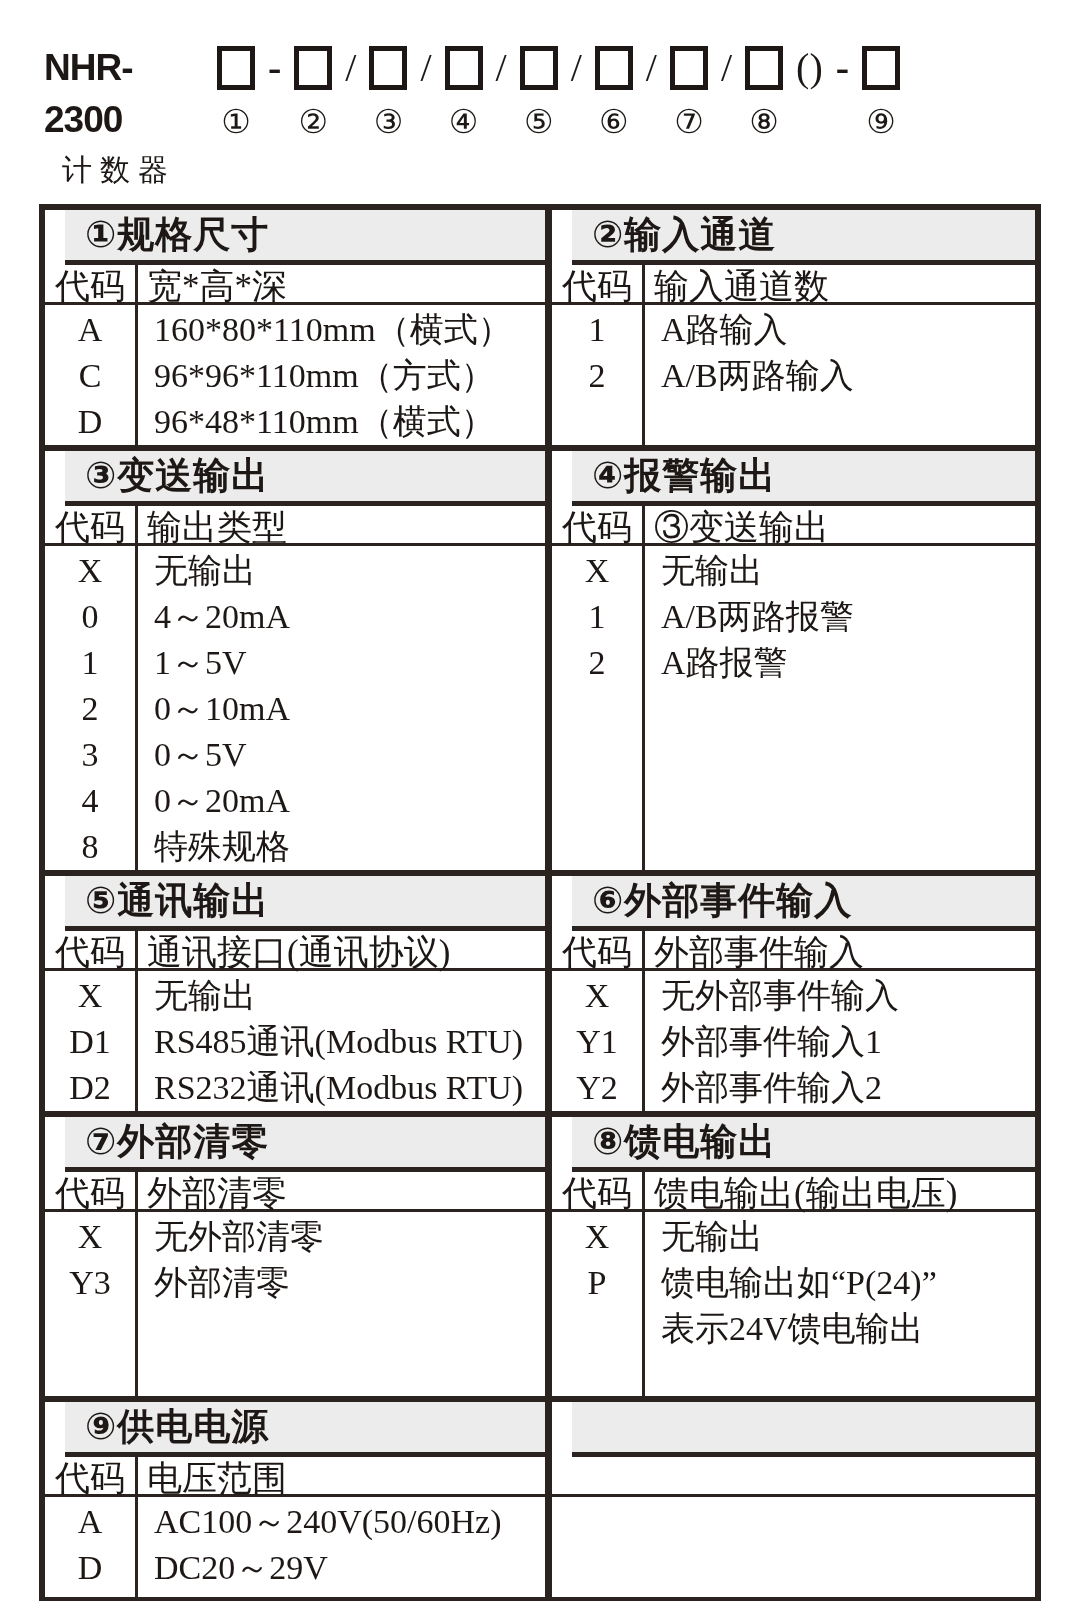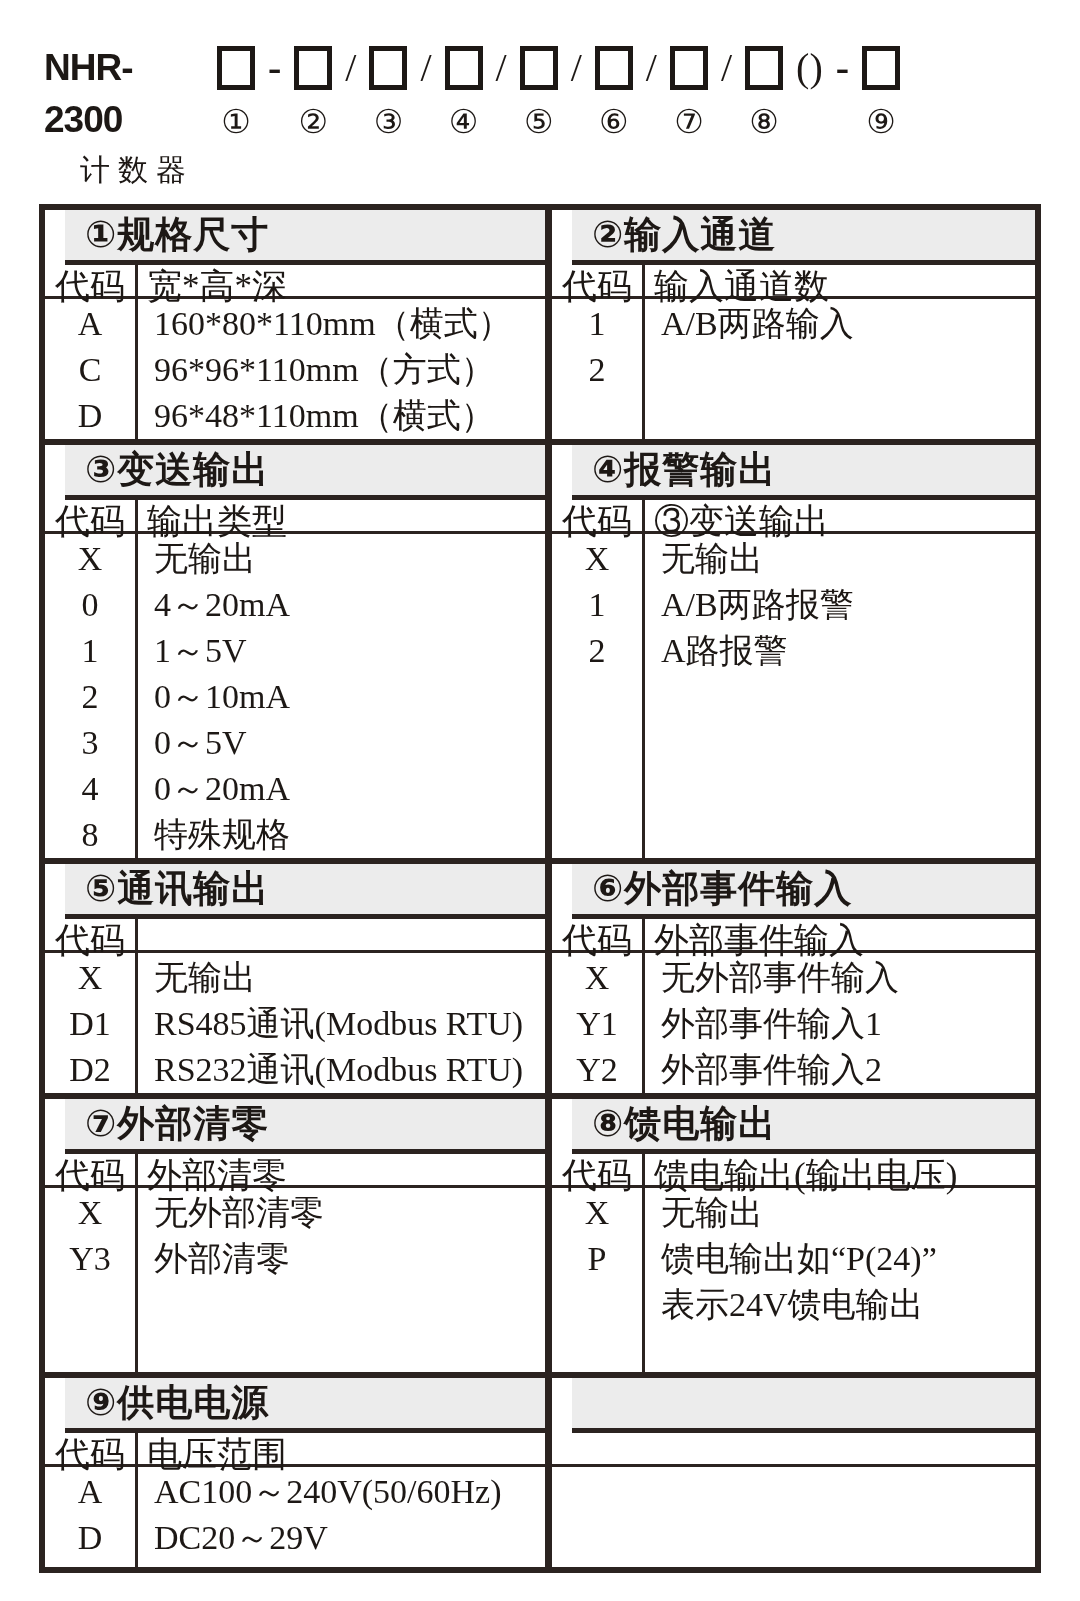--- a/index.html
+++ b/index.html
@@ -15,21 +15,21 @@
     color:var(--ink);
   }
 
   
   .order-line{
     padding:42px 0 0 44px;
     display:flex;align-items:flex-start;
   }
   .unit{display:flex;flex-direction:column;align-items:center;}
   .unit + .unit{margin-left:13px;}
-  .model{align-items:flex-end;margin-right:10px;width:150px;}
+  .model{align-items:flex-start;margin-right:10px;width:150px;}
   .model-name{
     font-family:"Liberation Sans","DejaVu Sans",sans-serif;
     font-weight:bold;font-size:37px;line-height:52px;letter-spacing:-1px;
   }
   .model-caption{
     font-size:30px;line-height:36px;letter-spacing:8px;
     padding-left:18px;margin-top:6px;
   }
   .obox{
     width:38px;height:44px;margin-top:4px;
@@ -55,21 +55,21 @@
   .band + .band{border-top:6px solid var(--border);}
   .sec{display:flex;flex-direction:column;background:#fff;}
   .sec.left{border-right:7px solid var(--border);}
   .sec-header{
     height:55px;background:var(--hdr-bg);
     border-bottom:5px solid var(--border);
     display:flex;align-items:center;padding-left:20px;
     font-family:"Liberation Sans","DejaVu Sans",sans-serif;
     font-weight:bold;font-size:37px;letter-spacing:1px;margin-left:20px;
   }
-  .colhead{display:flex;border-bottom:3px solid var(--border);height:34px;}
+  .colhead{display:flex;border-bottom:3px solid var(--border);height:40px;}
   .codehead{
     width:93px;border-right:3px solid var(--border);
     text-align:center;font-size:35px;line-height:44px;
   }
   .valhead{flex:1;padding-left:9px;font-size:35px;line-height:44px;white-space:nowrap;}
   .sbody{flex:1;display:flex;}
   .codes{width:93px;border-right:3px solid var(--border);text-align:center;padding-top:2px;}
   .descs{flex:1;padding-left:16px;padding-top:2px;}
   .codes>div,.descs>div{height:46px;line-height:46px;font-size:34px;white-space:nowrap;}
   .b2 .sbody{min-height:322px;}
@@ -191,20 +191,21 @@
       <div class="colhead">
         <div class="codehead">代码</div>
         <div class="valhead">输入通道数</div>
       </div>
       <div class="sbody">
         <div class="codes">
           <div>1</div>
           <div>2</div>
         </div>
         <div class="descs">
+          <div>A路输入</div>
           <div>A/B两路输入</div>
         </div>
       </div>
     </section>
   </div>
 
   <div class="band b2">
     <section class="sec left">
       <div class="sec-header">
         <span>③变送输出</span>
@@ -257,20 +258,21 @@
     </section>
   </div>
 
   <div class="band b3">
     <section class="sec left">
       <div class="sec-header">
         <span>⑤通讯输出</span>
       </div>
       <div class="colhead">
         <div class="codehead">代码</div>
+        <div class="valhead">通讯接口(通讯协议)</div>
       </div>
       <div class="sbody">
         <div class="codes">
           <div>X</div>
           <div>D1</div>
           <div>D2</div>
         </div>
         <div class="descs">
           <div>无输出</div>
           <div>RS485通讯(Modbus RTU)</div>

